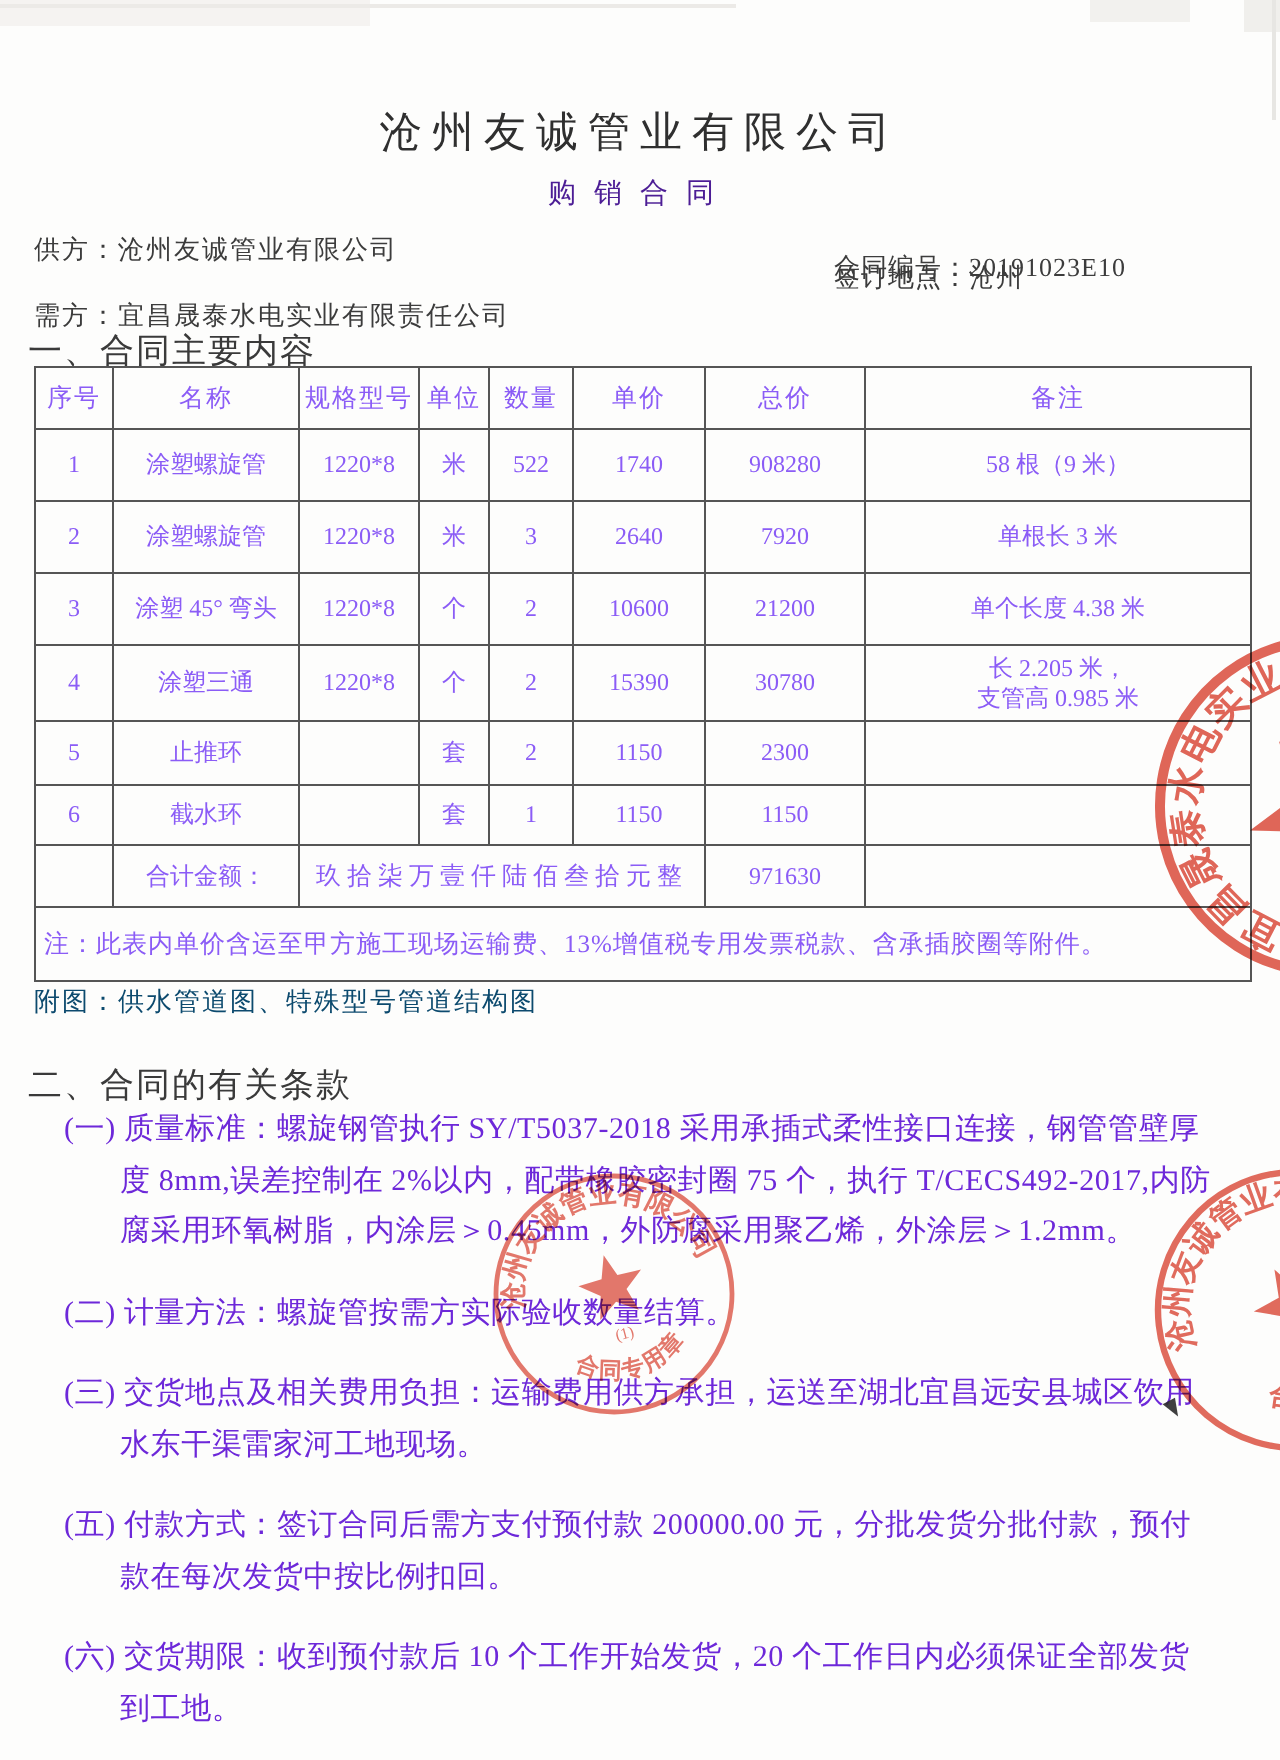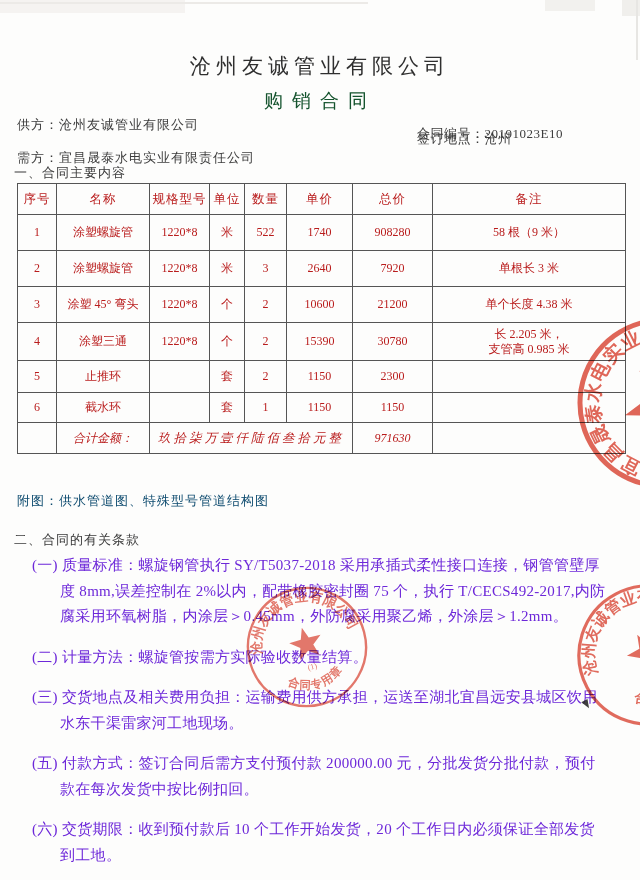--- a/index.html
+++ b/index.html
@@ -19,51 +19,51 @@
   .art-tr1{left:545px;top:0;width:50px;height:11px;background:#f2f1ee;}
   .art-tr2{left:622px;top:0;width:18px;height:16px;background:#f0efec;}
   .art-redge{left:636px;top:0;width:2px;height:60px;background:#e7e6e3;}
 
   .title{
     position:absolute;left:0;top:52px;width:100%;text-align:center;
     font-size:21px;letter-spacing:5px;color:#2f2f2f;font-weight:500;margin:0;
   }
   .subtitle{
     position:absolute;left:0;top:88px;width:100%;text-align:center;
-    font-size:19px;letter-spacing:9px;color:#14532d;font-weight:500;margin:0;
+    font-size:14px;letter-spacing:9px;color:#4c1d95;font-weight:500;margin:0;
   }
   .party{position:absolute;left:17px;font-size:13px;color:#3c3c3c;letter-spacing:1px;}
   .supplier{top:116px;}
   .buyer{top:149px;}
   .meta-line{position:absolute;left:417px;font-size:13px;color:#3c3c3c;letter-spacing:0.5px;}
   .meta1{top:125px;}
   .meta2{top:130px;}
   .meta3{top:147px;}
-  .sec-heading{position:absolute;left:14px;font-size:13px;color:#3a3a3a;letter-spacing:1px;}
+  .sec-heading{position:absolute;left:14px;font-size:17px;color:#3a3a3a;letter-spacing:1px;}
   .sec1{top:164px;}
   .sec2{top:516px;margin-top:15px;}
   .attachment{position:absolute;left:17px;top:492px;font-size:13px;color:#0c4a6e;letter-spacing:1px;}
 
   table.items{
     position:absolute;left:17px;top:183px;width:608px;
     border-collapse:collapse;table-layout:fixed;
-    font-size:12px;color:#b91c1c;
+    font-size:12px;color:#8b5cf6;
   }
   table.items td,table.items th{
     border:1px solid #555;“:1px;
     text-align:center;vertical-align:middle;
     font-weight:normal;padding:1px 2px;overflow:hidden;
   }
   table.items thead th{height:28px;font-size:12.5px;letter-spacing:1px;}
   .remark-cell{white-space:pre-line;line-height:15px;}
   tr.data-row{height:36px;}
   tr.row4{height:38px;}
   tr.row5{height:32px;}
   tr.row6{height:30px;}
-  tr.total-row{height:31px;font-style:italic;}
+  tr.total-row{height:31px;}
   tr.total-row .words{letter-spacing:3px;font-size:12.5px;}
   tr.note-row{height:37px;}
   tr.note-row td{text-align:left;padding:2px 4px;font-size:12.5px;letter-spacing:0.5px;}
 
   .clauses{position:absolute;left:17px;top:538px;width:606px;}
   .clauses p{
     margin:15px;padding-left:28px;text-indent:-28px;
     font-size:15px;line-height:25.5px;color:#6d28d9;letter-spacing:0.3px;
   }
 
@@ -188,20 +188,23 @@
     </tr>
       </tbody>
     <tbody>
       <tr class="total-row">
         <td></td>
         <td>合计金额：</td>
         <td class="words" colspan="4">玖拾柒万壹仟陆佰叁拾元整</td>
         <td>971630</td>
         <td></td>
       </tr>
+      <tr class="note-row">
+        <td colspan="8">注：此表内单价含运至甲方施工现场运输费、13%增值税专用发票税款、含承插胶圈等附件。</td>
+      </tr>
     </tbody>
   </table>
 
   <div class="attachment">附图：供水管道图、特殊型号管道结构图</div>
   <div class="sec-heading sec2">二、合同的有关条款</div>
 
   <div class="clauses" id="clauses">
       <p>(一) 质量标准：螺旋钢管执行 SY/T5037-2018 采用承插式柔性接口连接，钢管管壁厚度 8mm,误差控制在 2%以内，配带橡胶密封圈 75 个，执行 T/CECS492-2017,内防腐采用环氧树脂，内涂层＞0.45mm，外防腐采用聚乙烯，外涂层＞1.2mm。</p>
       <p>(二) 计量方法：螺旋管按需方实际验收数量结算。</p>
       <p>(三) 交货地点及相关费用负担：运输费用供方承担，运送至湖北宜昌远安县城区饮用水东干渠雷家河工地现场。</p>

